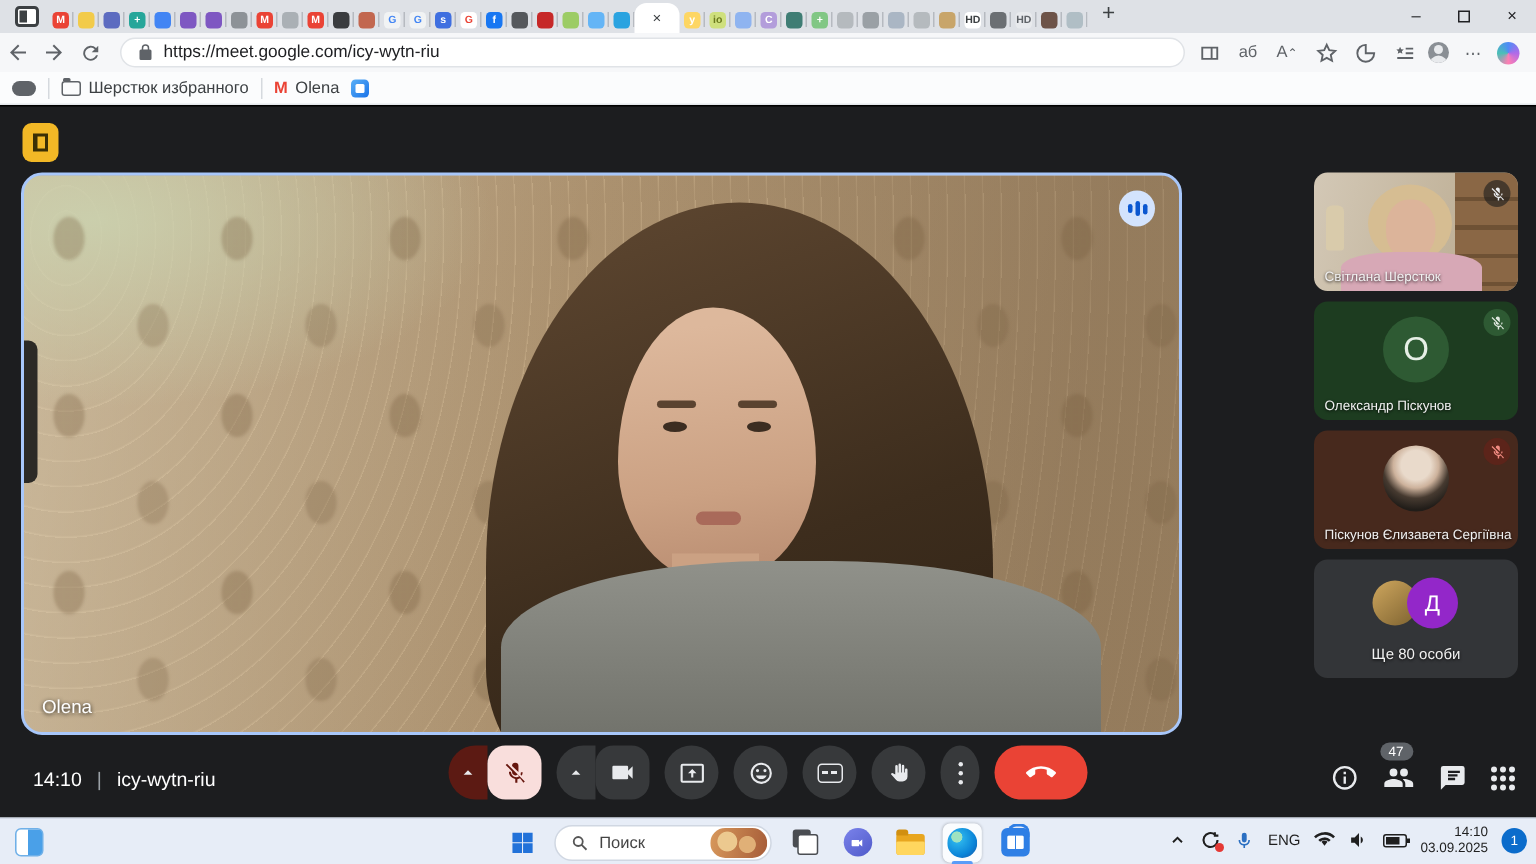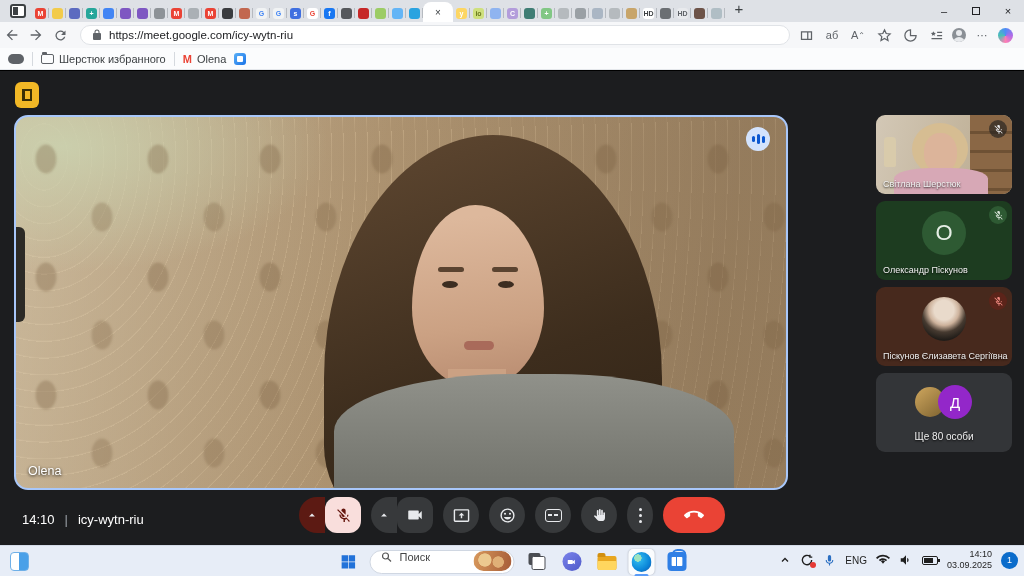--- a/index.html
+++ b/index.html
@@ -154,21 +154,21 @@
              border-top:1px solid #d4dbe8; }
   .widgets { position:absolute; left:10px; top:6px; width:19px; height:19px; border-radius:4px;
              background:linear-gradient(90deg,#fff 0 45%, #4aa0e8 45%); border:1px solid #6fb0e8; }
   .tb-center { position:absolute; left:50%; transform:translateX(-50%); top:0; height:31px;
                display:flex; align-items:center; gap:9px; }
   .tb-ic { width:26px; height:26px; display:flex; align-items:center; justify-content:center; position:relative; }
   .tb-ic.active { background:rgba(255,255,255,.8); border-radius:5px; box-shadow:0 0 2px rgba(0,0,0,.2); }
   .tb-ic.active::after { content:""; position:absolute; bottom:-2px; left:6px; width:14px; height:3px;
                          border-radius:2px; background:#5a9cf8; }
   .searchbox { height:24px; width:145px; background:#fff; border:1px solid #d0d7e2; border-radius:13px;
-               display:flex; align-items:flex-start; padding:0 2px 0 10px; gap:7px; }
+               display:flex; align-items:center; padding:0 2px 0 10px; gap:7px; }
   .searchbox span { font-size:11px; color:#444; flex:1; }
   .sthumb { width:38px; height:20px; border-radius:10px;
             background:radial-gradient(circle at 30% 45%, #ecc98f 0 22%, transparent 24%),
                        radial-gradient(circle at 65% 55%, #e0b077 0 20%, transparent 22%),
                        linear-gradient(100deg,#d8995c,#a65c38); }
   .taskview { width:17px; height:17px; position:relative; }
   .taskview::before { content:""; position:absolute; left:0; top:0; width:12px; height:12px; background:#4a4d52; border-radius:2px; }
   .taskview::after { content:""; position:absolute; right:0; bottom:0; width:12px; height:12px; background:#fff;
                      border:1.5px solid #4a4d52; border-radius:2px; }
   .chatic { width:19px; height:19px; border-radius:50%; background:linear-gradient(140deg,#7b83eb,#4f5ac9);
@@ -526,20 +526,51 @@
             <i></i>
           </div>
       </div>
       <div class="endcall">
         <svg width="20" height="20" viewBox="0 0 24 24">
             <path fill="#fff" d="M12 9c-1.6 0-3.15.25-4.6.72v3.1c0 .39-.23.74-.56.9-.98.49-1.87 1.12-2.66 1.85-.18.18-.43.29-.7.29-.28 0-.53-.11-.71-.29L.29 13.08a.96.96 0 0 1-.29-.7c0-.28.11-.53.29-.71C3.34 8.78 7.46 7 12 7s8.66 1.78 11.71 4.67c.18.18.29.43.29.71 0 .27-.11.52-.29.7l-2.48 2.49c-.18.18-.43.29-.71.29-.27 0-.52-.11-.7-.29-.79-.73-1.68-1.36-2.66-1.85a.996.996 0 0 1-.56-.9v-3.1A15.4 15.4 0 0 0 12 9z"></path>
           </svg>
       </div>
     </div>
 
+    <div class="rightctl">
+      <div>
+        <svg width="19" height="19" viewBox="0 0 24 24">
+            <path fill="#e8eaed" d="M12 2a10 10 0 1 0 0 20 10 10 0 0 0 0-20zm0 18a8 8 0 1 1 0-16 8 8 0 0 1 0 16zm1-3h-2v-6h2v6zm0-8h-2V7h2v2z"></path>
+          </svg>
+      </div>
+      <div class="people-wrap">
+        <span class="count-badge">47</span>
+        <svg width="21" height="21" viewBox="0 0 24 24">
+            <path fill="#e8eaed" d="M16 11a3 3 0 1 0 0-6 3 3 0 0 0 0 6zm-8 0a3 3 0 1 0 0-6 3 3 0 0 0 0 6zm0 2c-2.33 0-7 1.17-7 3.5V19h14v-2.5c0-2.33-4.67-3.5-7-3.5zm8 0c-.29 0-.62.02-.97.05 1.16.84 1.97 1.97 1.97 3.45V19h6v-2.5c0-2.33-4.67-3.5-7-3.5z"></path>
+          </svg>
+      </div>
+      <div>
+        <svg width="19" height="19" viewBox="0 0 24 24">
+            <path fill="#e8eaed" d="M20 2H4a2 2 0 0 0-2 2v18l4-4h14a2 2 0 0 0 2-2V4a2 2 0 0 0-2-2zM8 9h8v2H8V9zm6 5H8v-2h6v2zm4-6H8V6h10v2z"></path>
+          </svg>
+      </div>
+      <div>
+        <div class="grid9">
+            <i></i>
+            <i></i>
+            <i></i>
+            <i></i>
+            <i></i>
+            <i></i>
+            <i></i>
+            <i></i>
+            <i></i>
+          </div>
+      </div>
+    </div>
   </div>
 
   <div class="taskbar">
     <div class="widgets"></div>
     <div class="tb-center">
       <div class="tb-ic">
         <svg width="17" height="17" viewBox="0 0 24 24">
             <path fill="#2272d9" d="M3 3h9v9H3zM13 3h9v9h-9zM3 13h9v9H3zM13 13h9v9h-9z"></path>
           </svg>
       </div>

